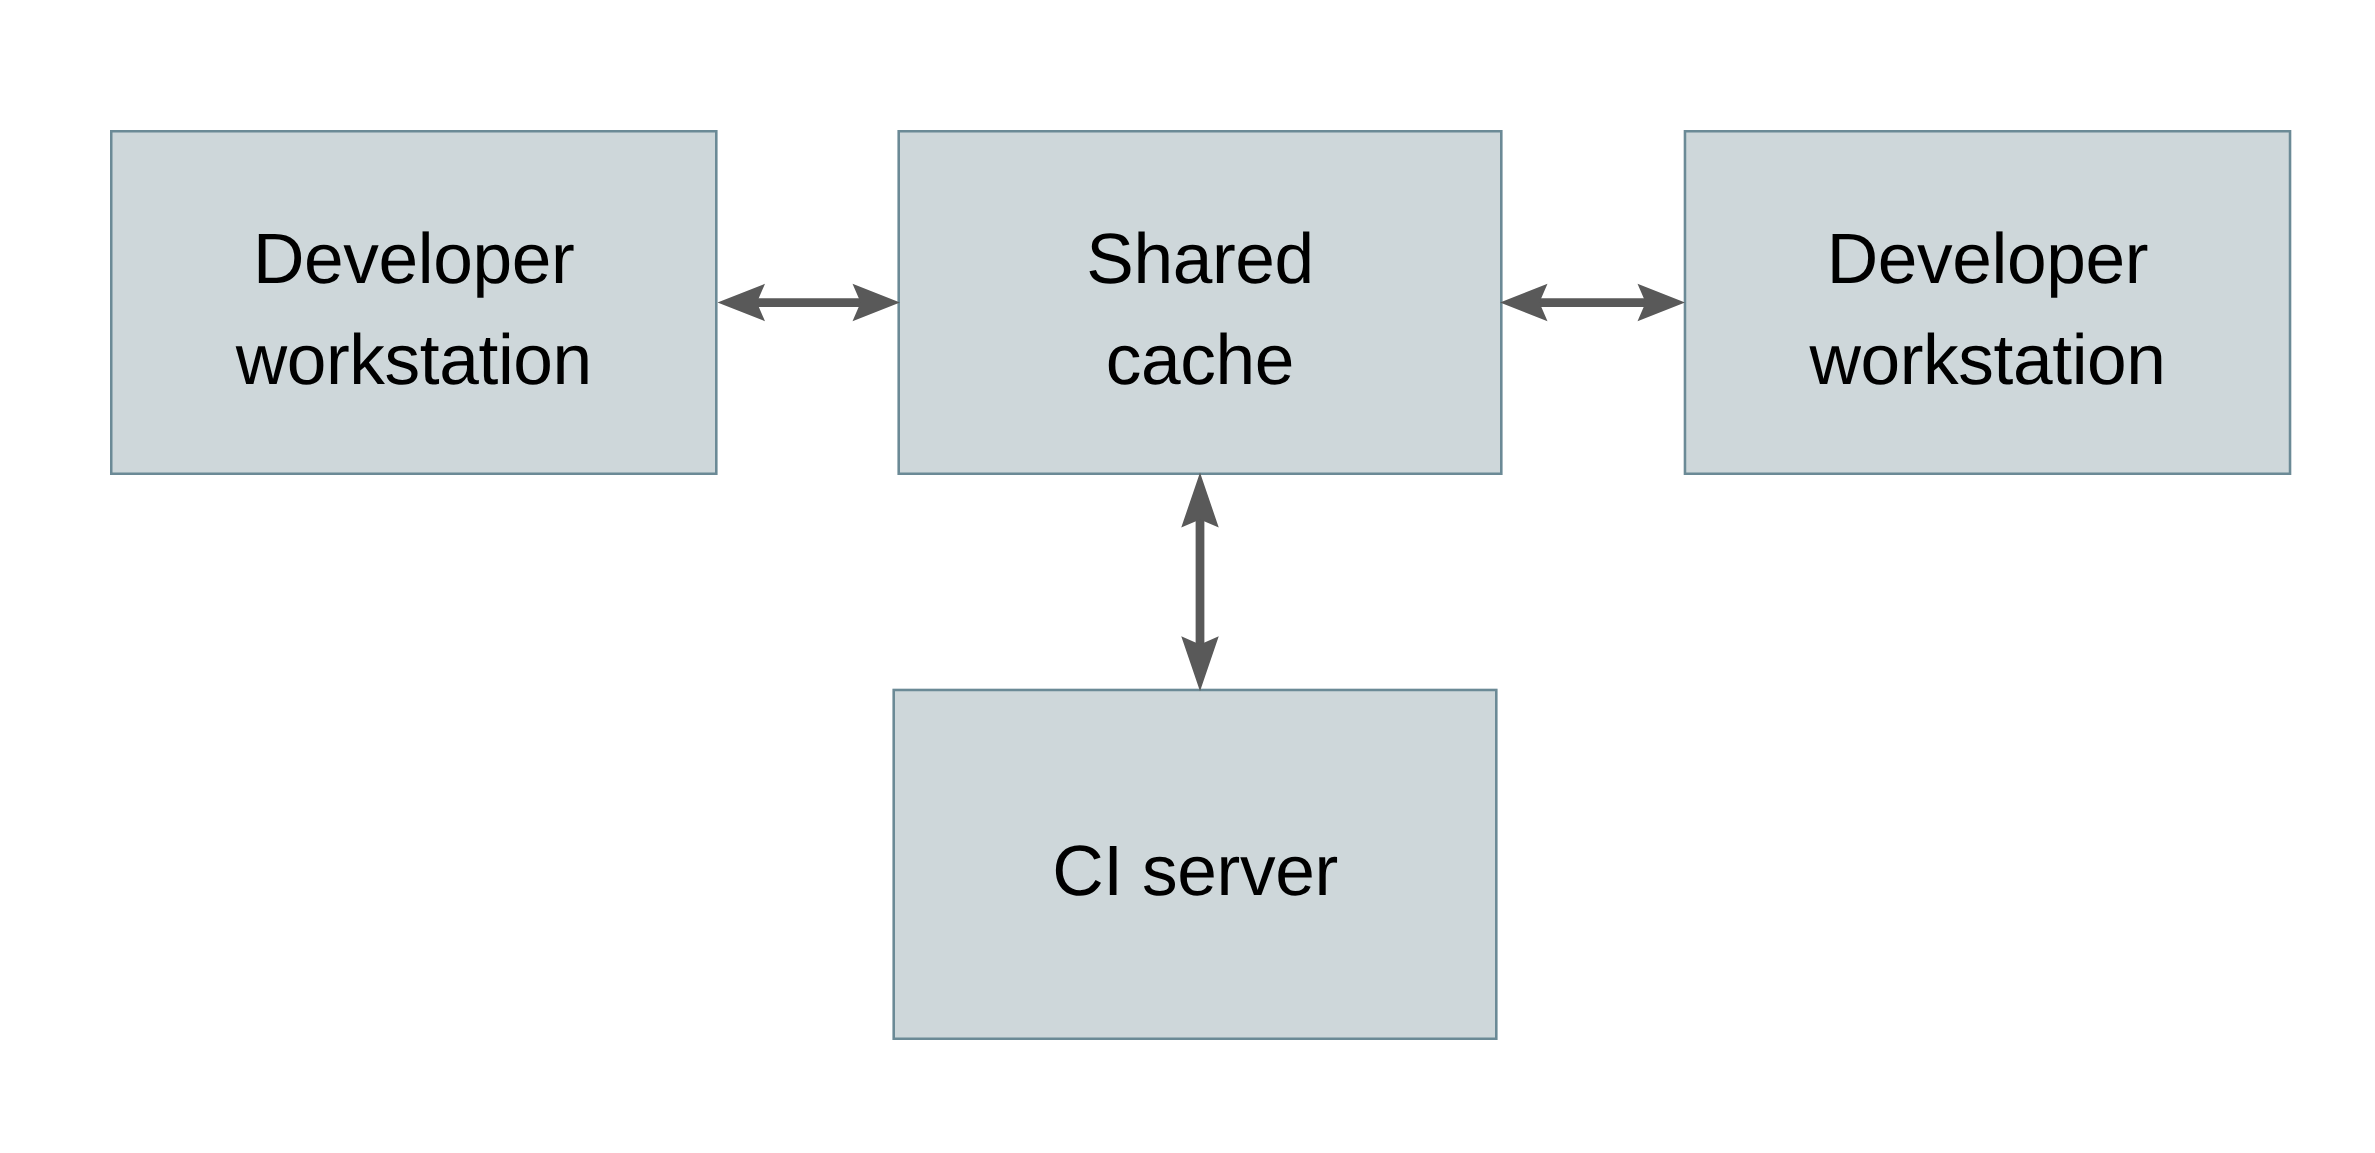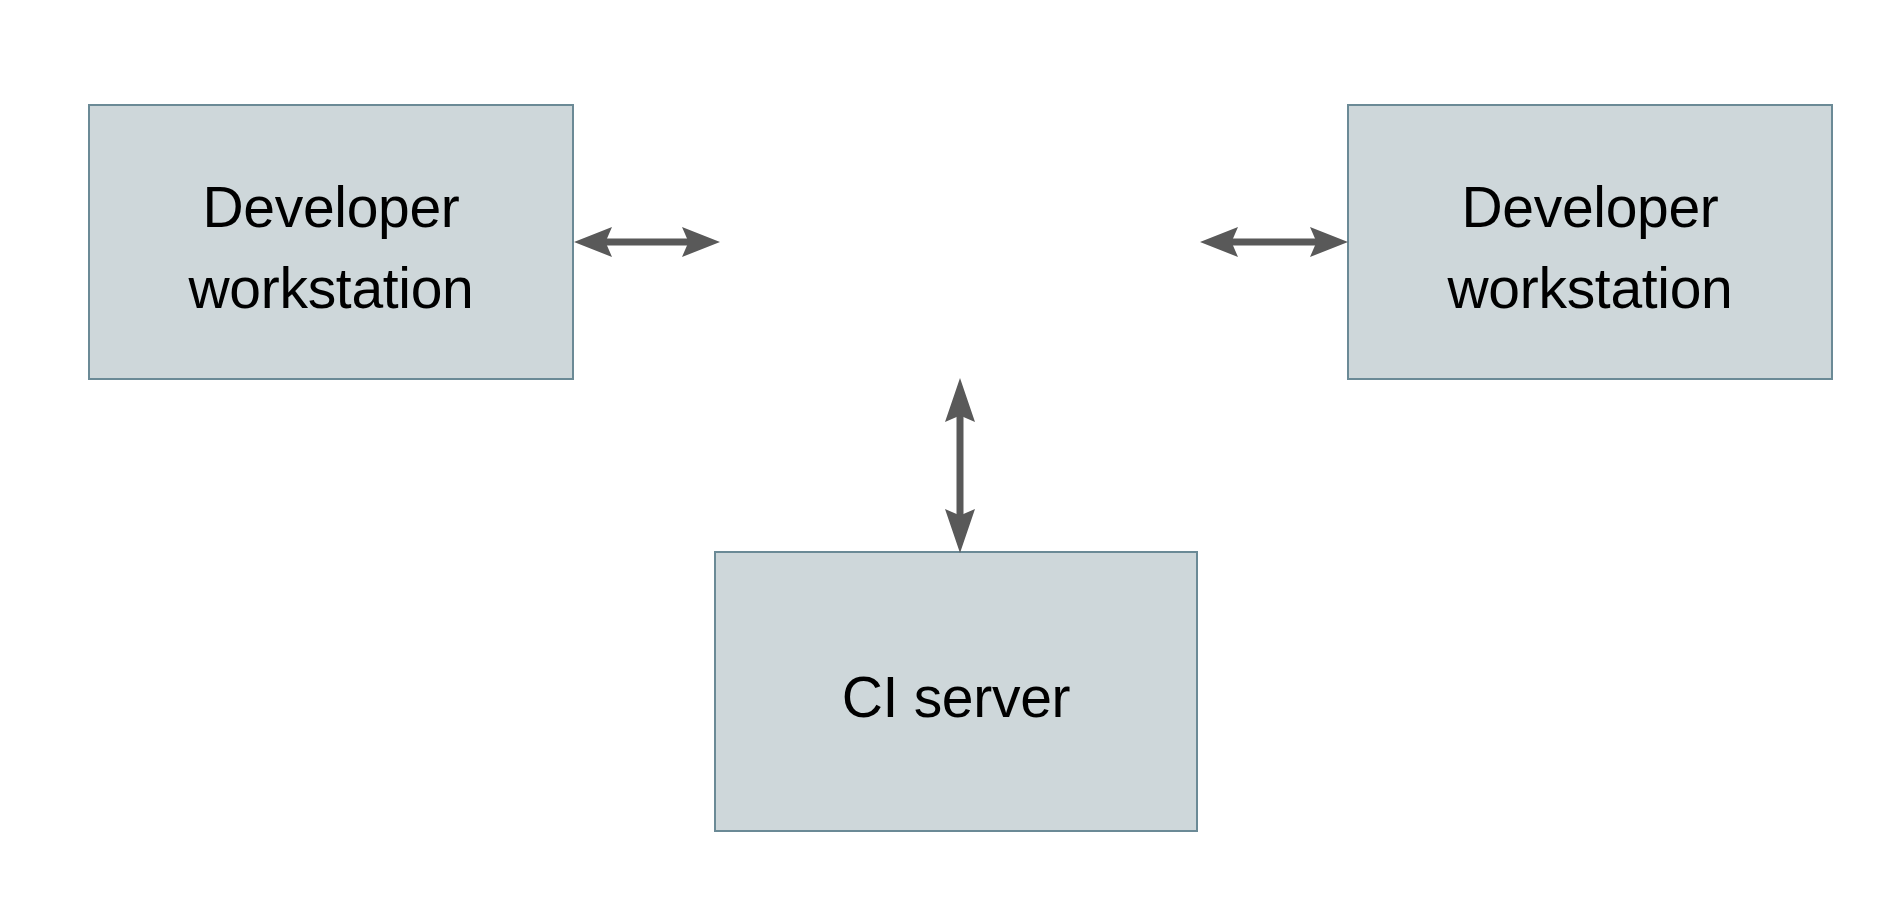--- a/index.html
+++ b/index.html
@@ -56,20 +56,24 @@
 </head>
 <body>
 
 <div id="diagram-canvas">
 
   <div class="node-box" id="node-dev-left">
     <span class="node-label">Developer
 workstation</span>
   </div>
 
+  <div class="node-box" id="node-cache">
+    <span class="node-label">Shared
+cache</span>
+  </div>
 
   <div class="node-box" id="node-dev-right">
     <span class="node-label">Developer
 workstation</span>
   </div>
 
   <div class="node-box" id="node-ci">
     <span class="node-label">CI server</span>
   </div>
 

